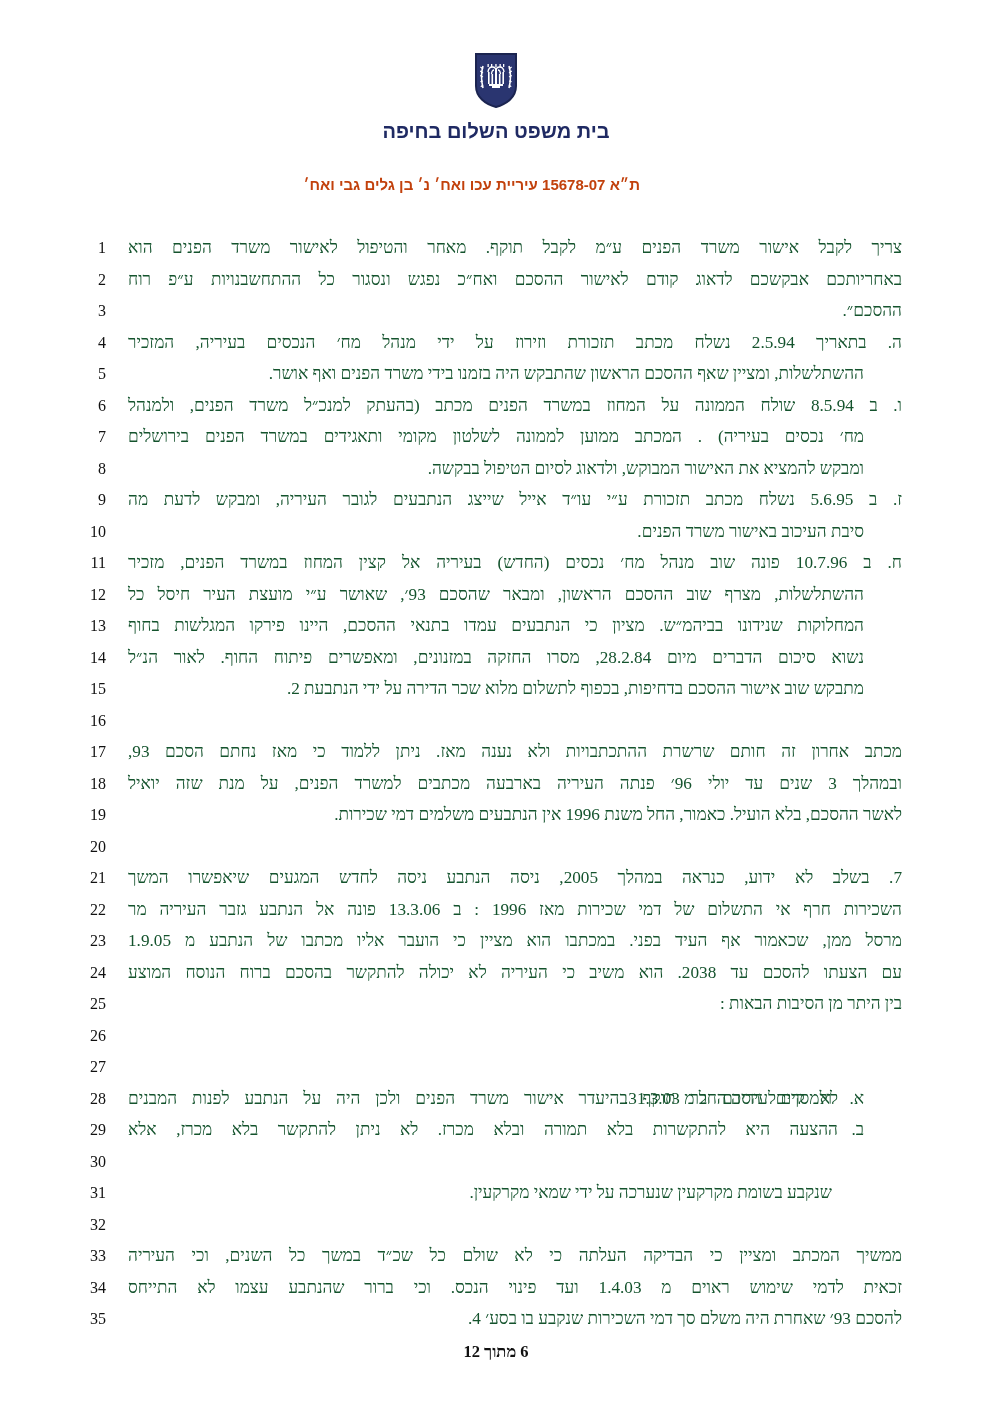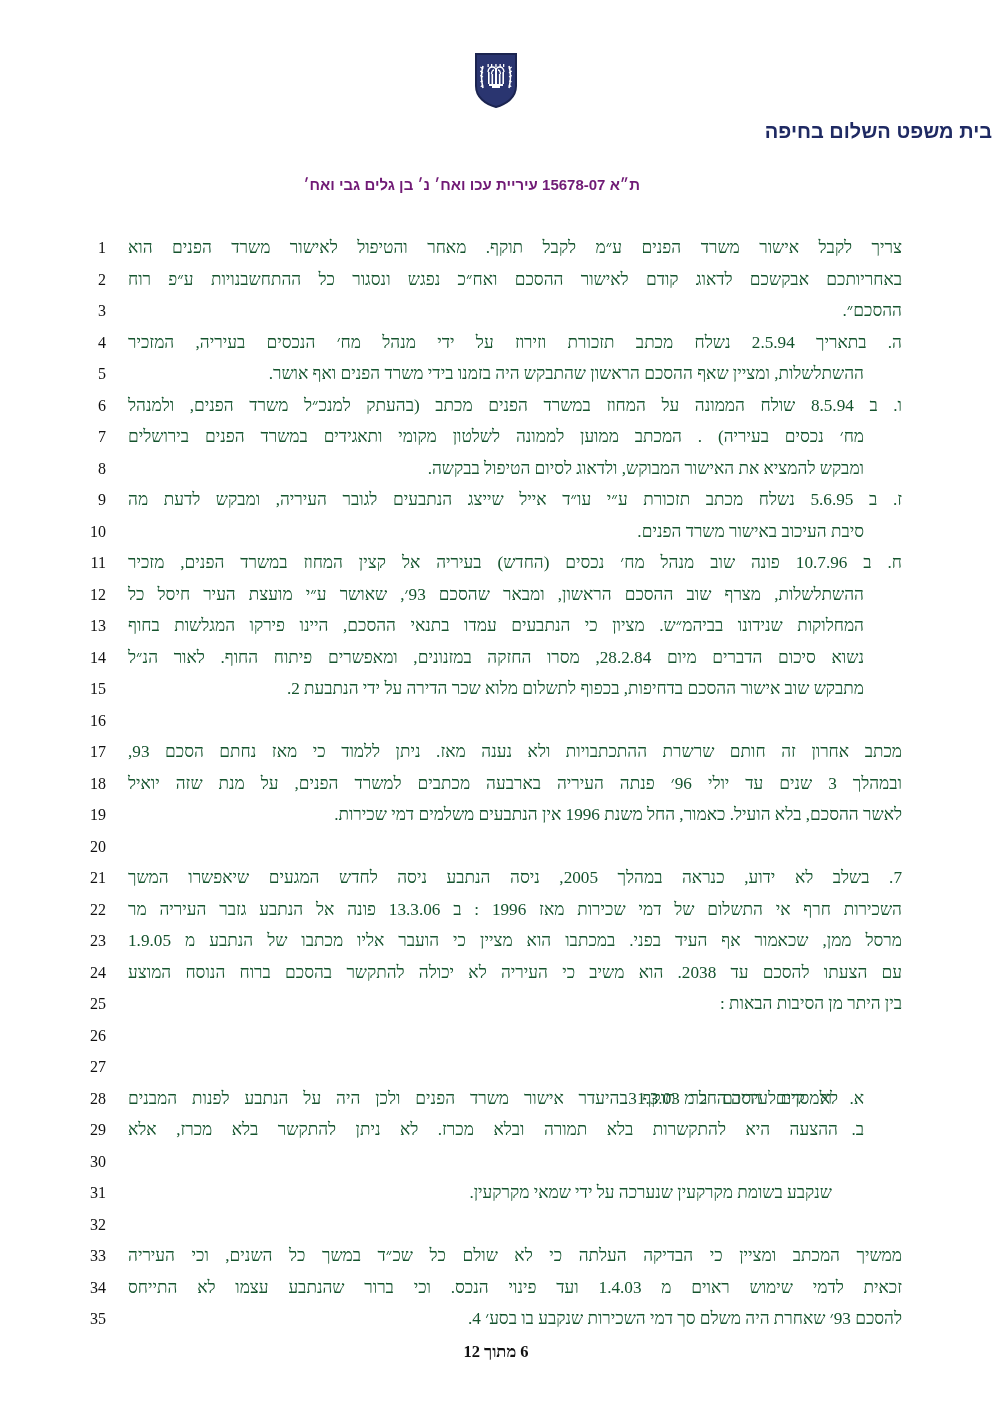--- a/index.html
+++ b/index.html
@@ -31,41 +31,41 @@
     height: 56px;
     display: block;
   }
 
   
   .court-heading {
     position: absolute;
     top: 120px;
     left: 0;
     right: 0;
-    text-align: right;
+    text-align: center;
     color: #1f2a63;
     font-family: "Liberation Sans", "DejaVu Sans", sans-serif;
     font-weight: bold;
     font-size: 20px;
     letter-spacing: 0px;
     direction: rtl;
   }
 
   
   .case-line {
     position: absolute;
     top: 176px;
     right: 352px;
     width: 290px;
     text-align: center;
     direction: rtl;
     font-family: "Liberation Sans", "DejaVu Sans", sans-serif;
     font-weight: bold;
     font-size: 15px;
-    color: #701a75;
+    color: #c2410c;
     white-space: nowrap;
     padding-left: 12px;
   }
 
   
   .body-area {
     position: absolute;
     top: 232px;
     right: 0;
     left: 0;

